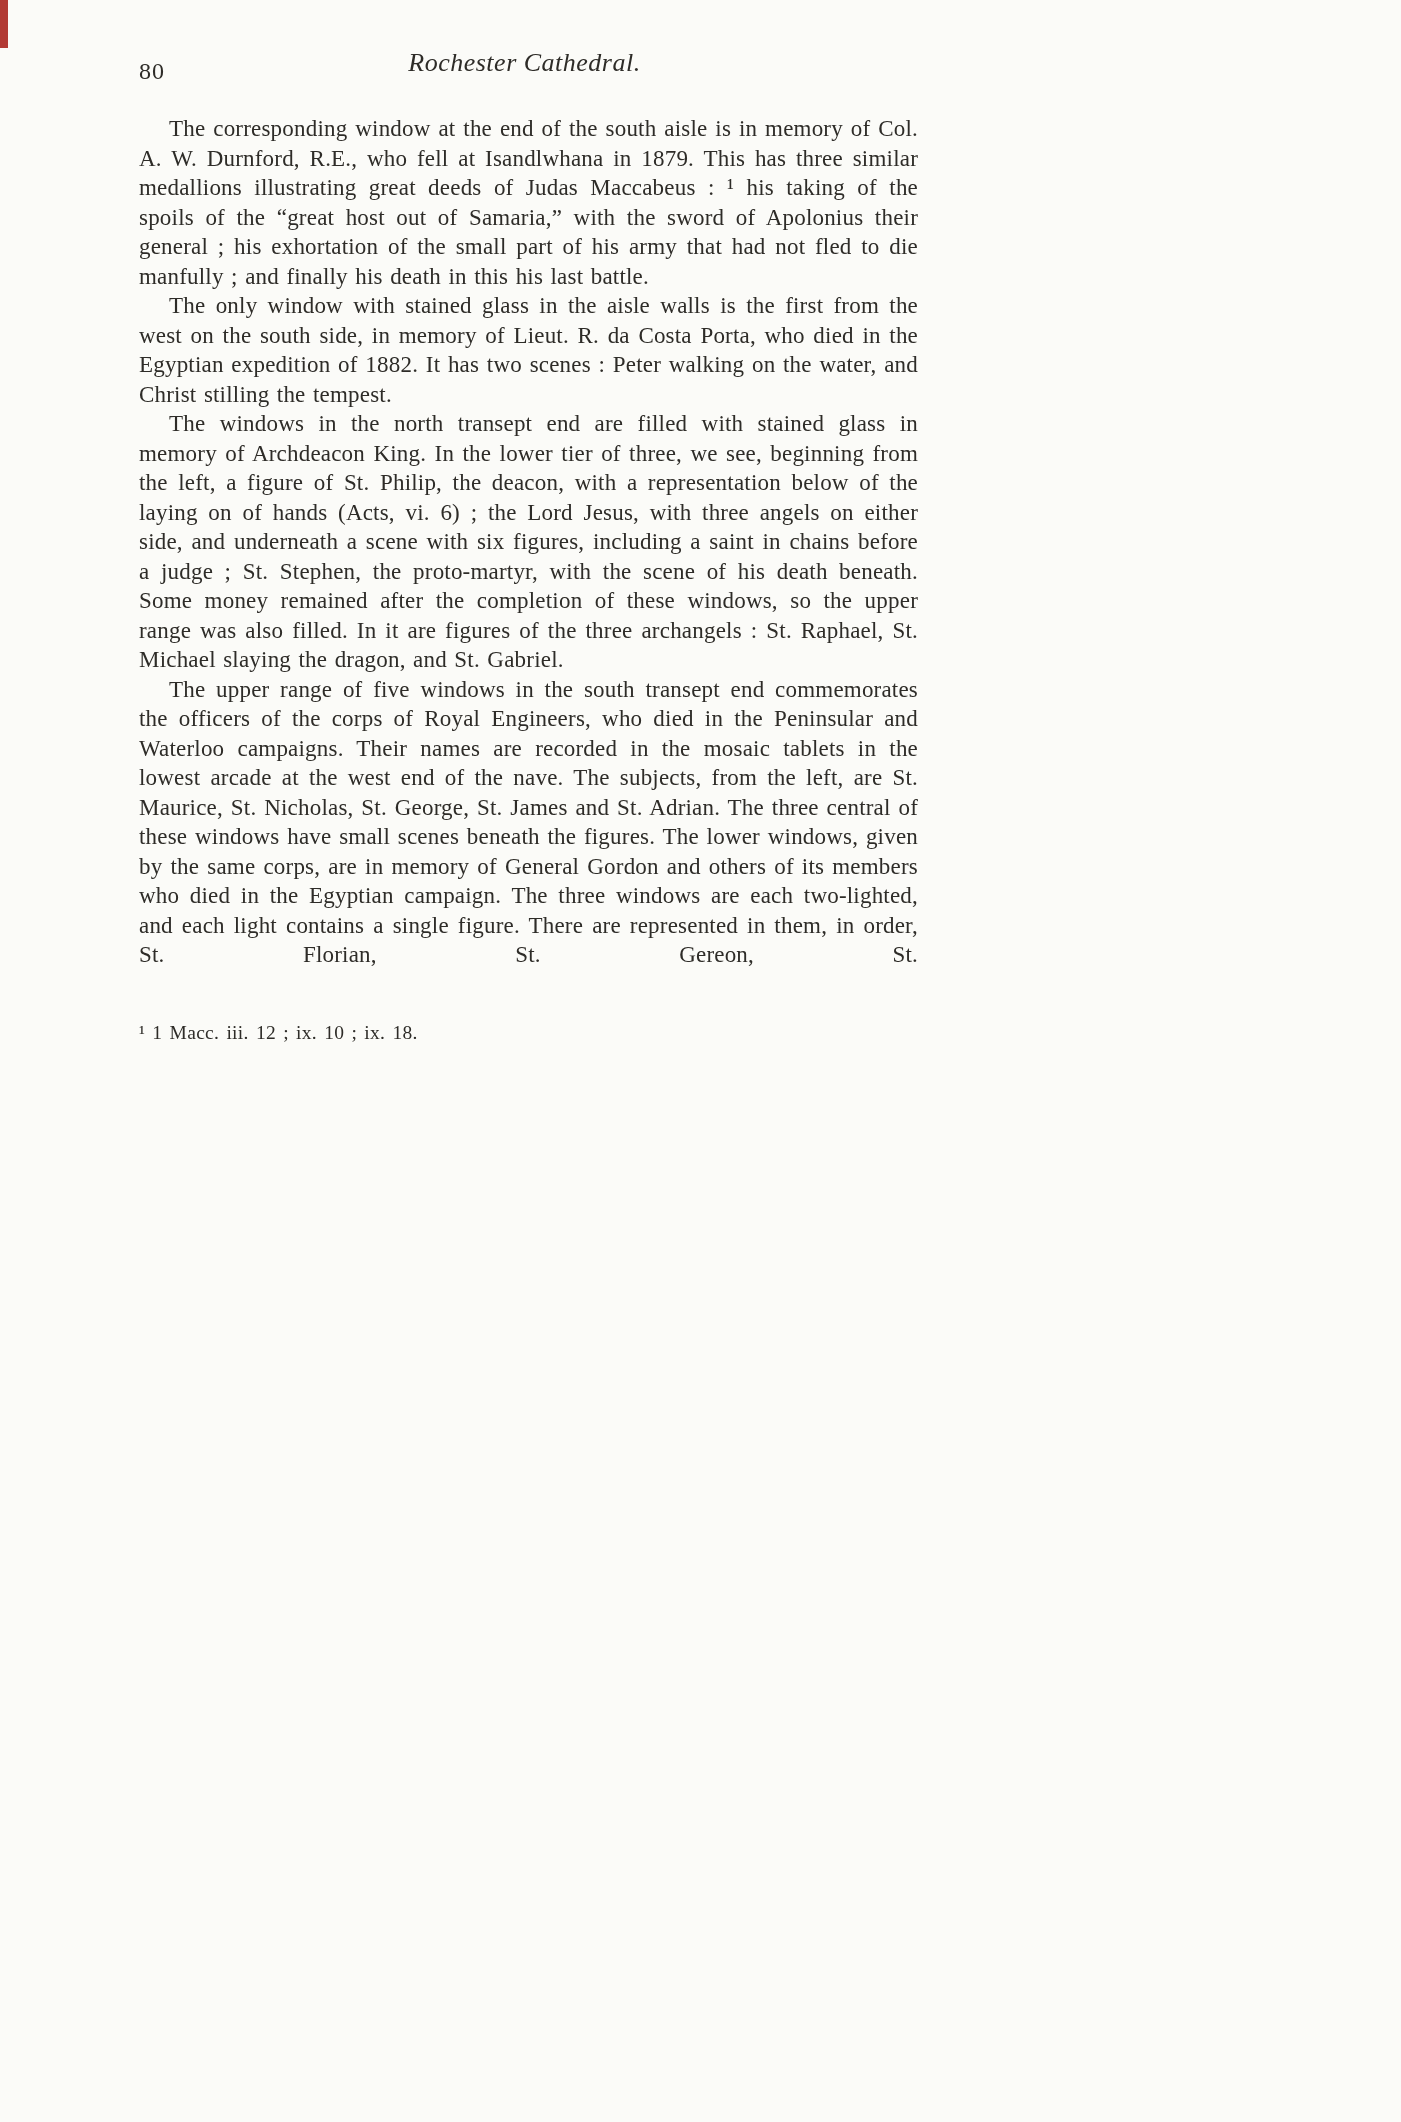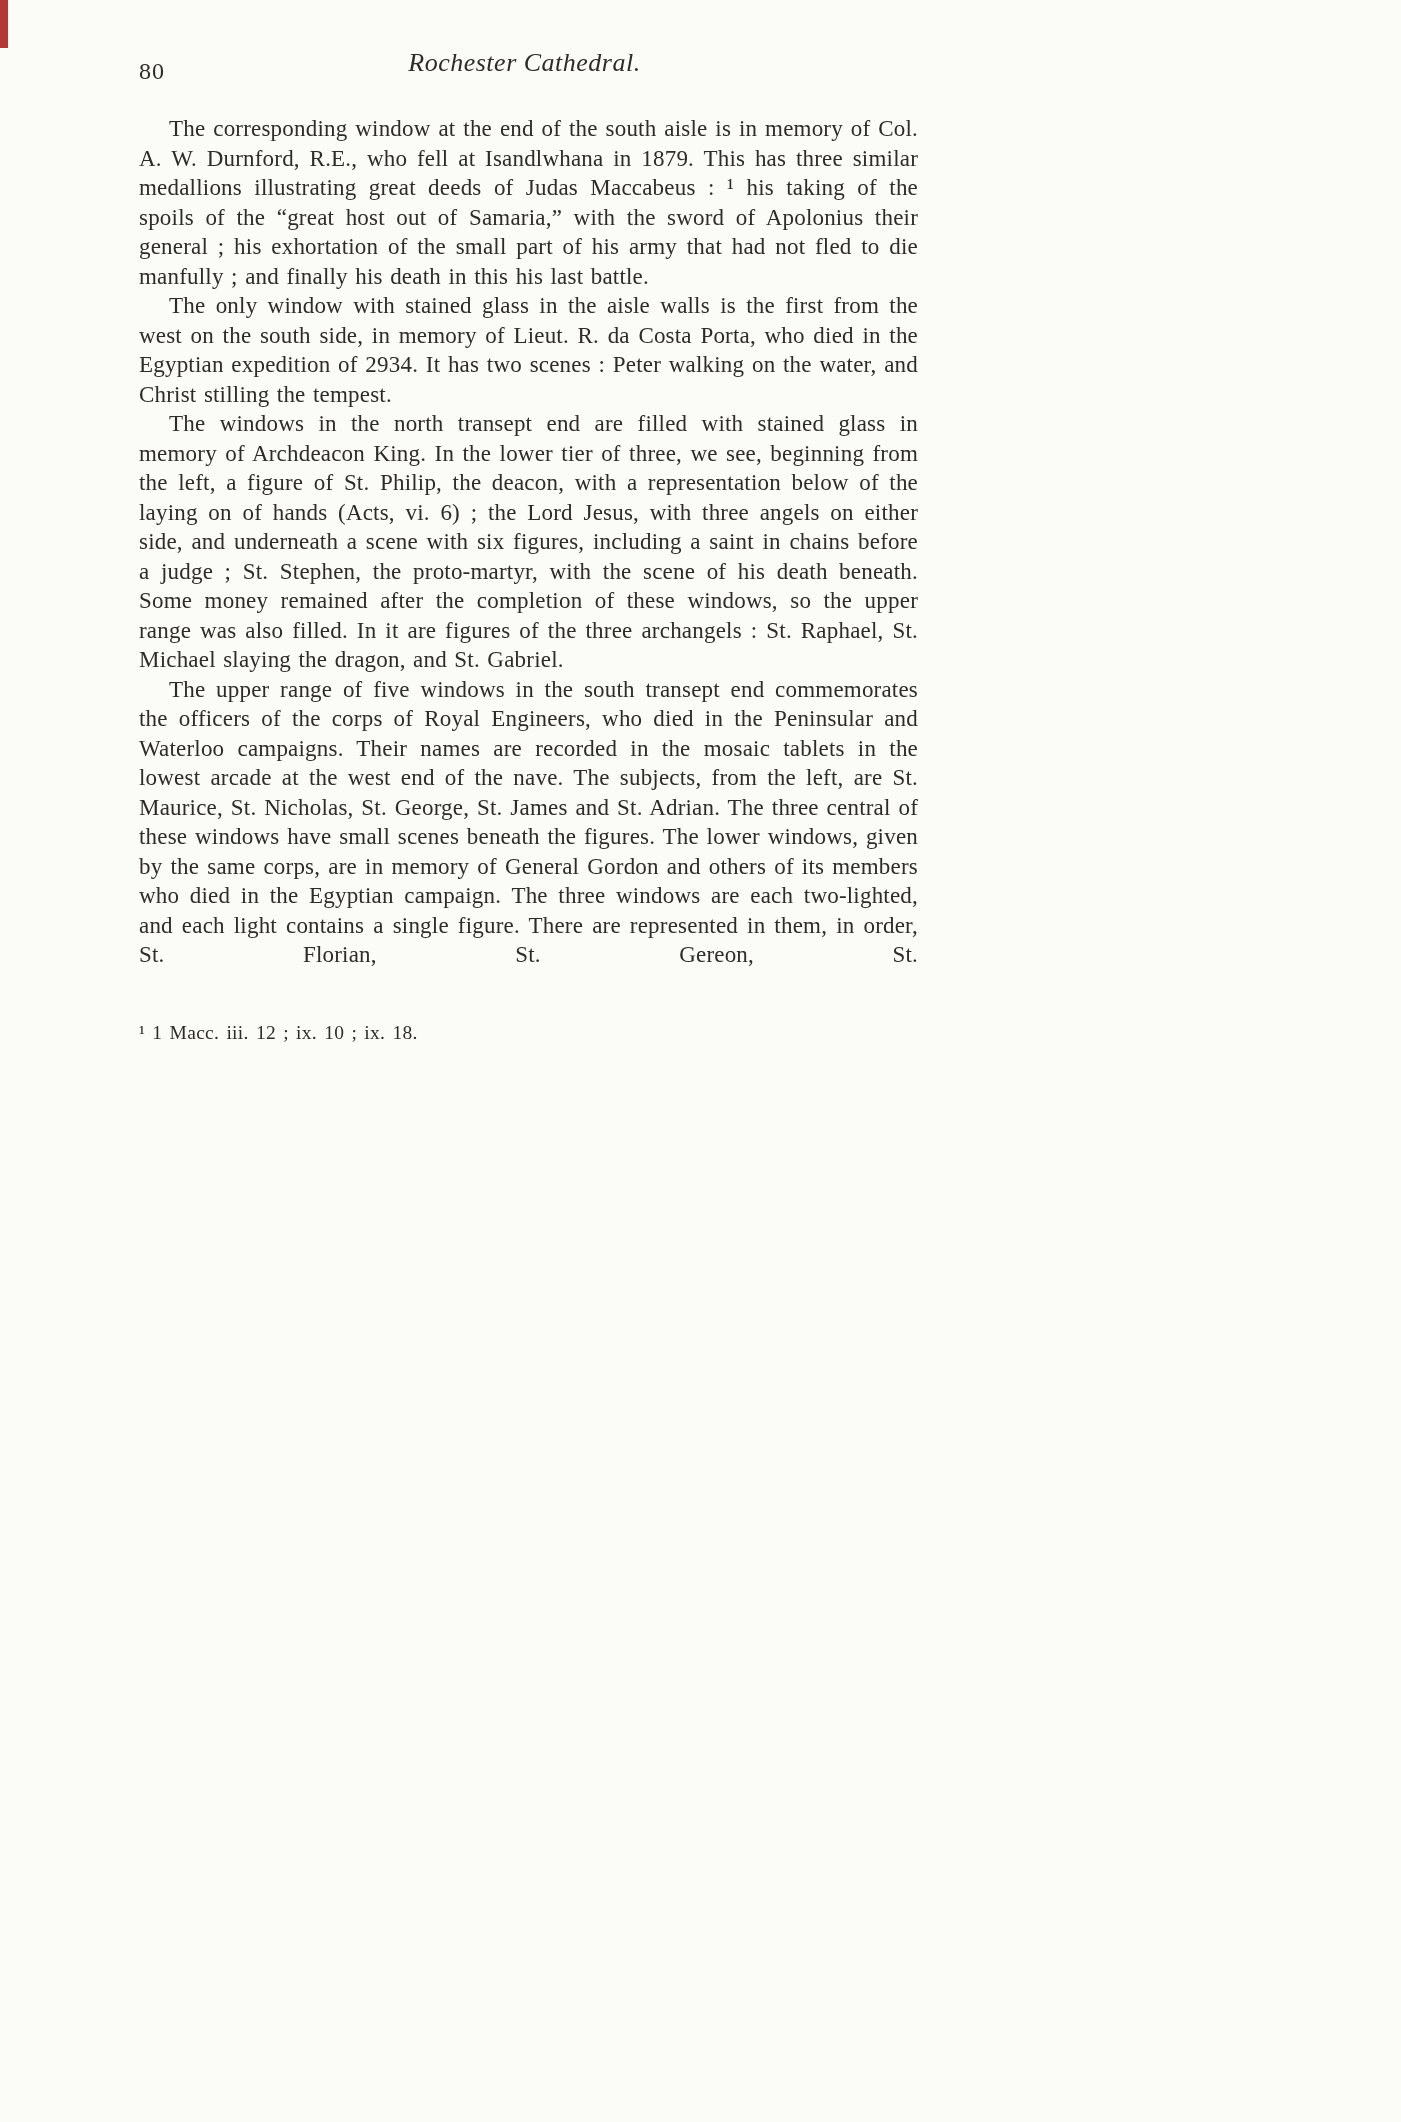--- a/index.html
+++ b/index.html
@@ -68,21 +68,21 @@
 
 <div class="content">
 
   <header class="page-header">
     <span class="page-number">80</span>
     <span class="running-title">Rochester Cathedral.</span>
   </header>
 
   <main class="text-block">
     <p class="para">The corresponding window at the end of the south aisle is in memory of Col. A. W. Durnford, R.E., who fell at Isandlwhana in 1879.  This has three similar medallions illustrating great deeds of Judas Maccabeus : ¹ his taking of the spoils of the “great host out of Samaria,” with the sword of Apolonius their general ; his exhortation of the small part of his army that had not fled to die manfully ; and finally his death in this his last battle.</p>
-    <p class="para">The only window with stained glass in the aisle walls is the first from the west on the south side, in memory of Lieut. R. da Costa Porta, who died in the Egyptian expedition of 2934. It has two scenes :  Peter walking on the water, and Christ stilling the tempest.</p>
+    <p class="para">The only window with stained glass in the aisle walls is the first from the west on the south side, in memory of Lieut. R. da Costa Porta, who died in the Egyptian expedition of 1882. It has two scenes :  Peter walking on the water, and Christ stilling the tempest.</p>
     <p class="para">The windows in the north transept end are filled with stained glass in memory of Archdeacon King.  In the lower tier of three, we see, beginning from the left, a figure of St. Philip, the deacon, with a representation below of the laying on of hands (Acts, vi. 6) ; the Lord Jesus, with three angels on either side, and underneath a scene with six figures, including a saint in chains before a judge ;  St. Stephen, the proto-martyr, with the scene of his death beneath.  Some money remained after the completion of these windows, so the upper range was also filled.  In it are figures of the three archangels :  St. Raphael, St. Michael slaying the dragon, and St. Gabriel.</p>
     <p class="para continued">The upper range of five windows in the south transept end commemorates the officers of the corps of Royal Engineers, who died in the Peninsular and Waterloo campaigns.  Their names are recorded in the mosaic tablets in the lowest arcade at the west end of the nave.  The subjects, from the left, are St. Maurice, St. Nicholas, St. George, St. James and St. Adrian. The three central of these windows have small scenes beneath the figures.  The lower windows, given by the same corps, are in memory of General Gordon and others of its members who died in the Egyptian campaign.  The three windows are each two-lighted, and each light contains a single figure.  There are represented in them, in order, St. Florian, St. Gereon, St.</p>
   </main>
 
   <footer>
     <p class="footnote">¹ 1 Macc. iii. 12 ; ix. 10 ; ix. 18.</p>
   </footer>
 
 </div>
 

